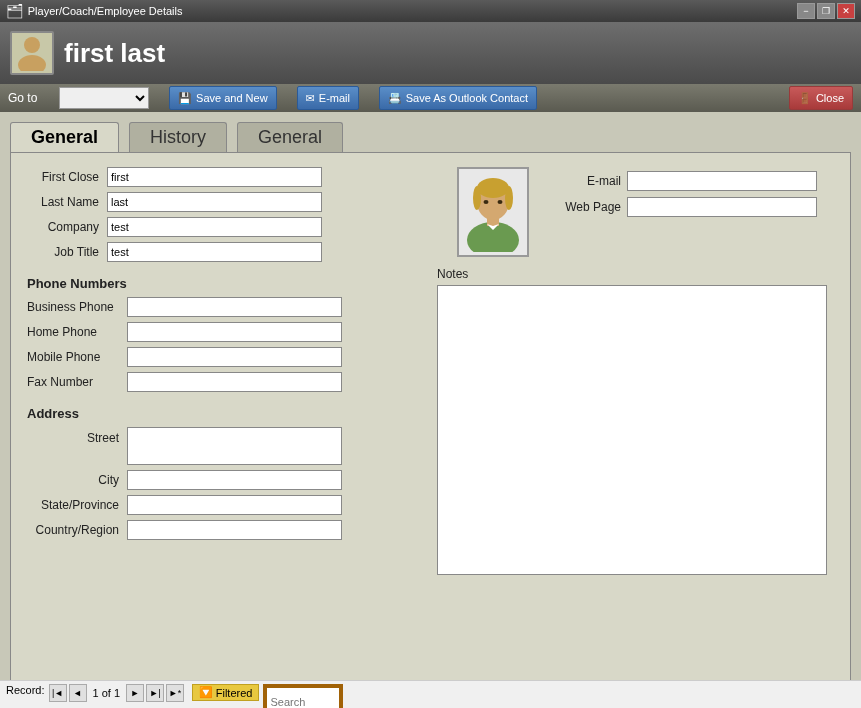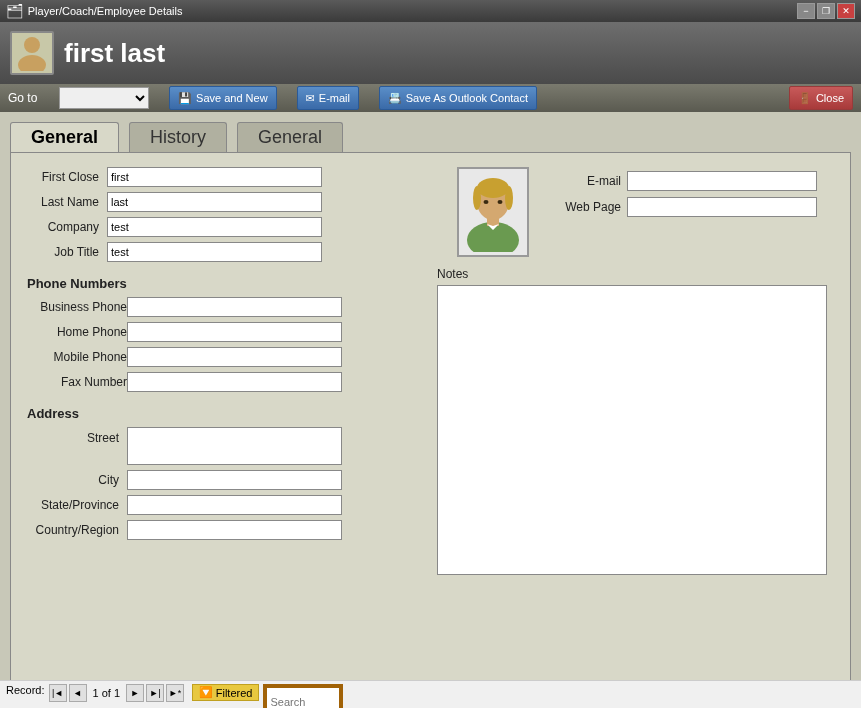--- a/index.html
+++ b/index.html
@@ -248,21 +248,22 @@
       border: 1px solid #888;
       background: white;
       font-size: 11px;
       padding: 1px 3px;
     }
 
     .phone-label {
       width: 100px;
       font-size: 12px;
       color: #222;
-      text-align: right;
+      text-align: left;
+      padding-right: 8px;
     }
     .phone-input {
       width: 215px;
       height: 20px;
       border: 1px solid #888;
       background: white;
       font-size: 11px;
       padding: 1px 3px;
     }
     .addr-label {

